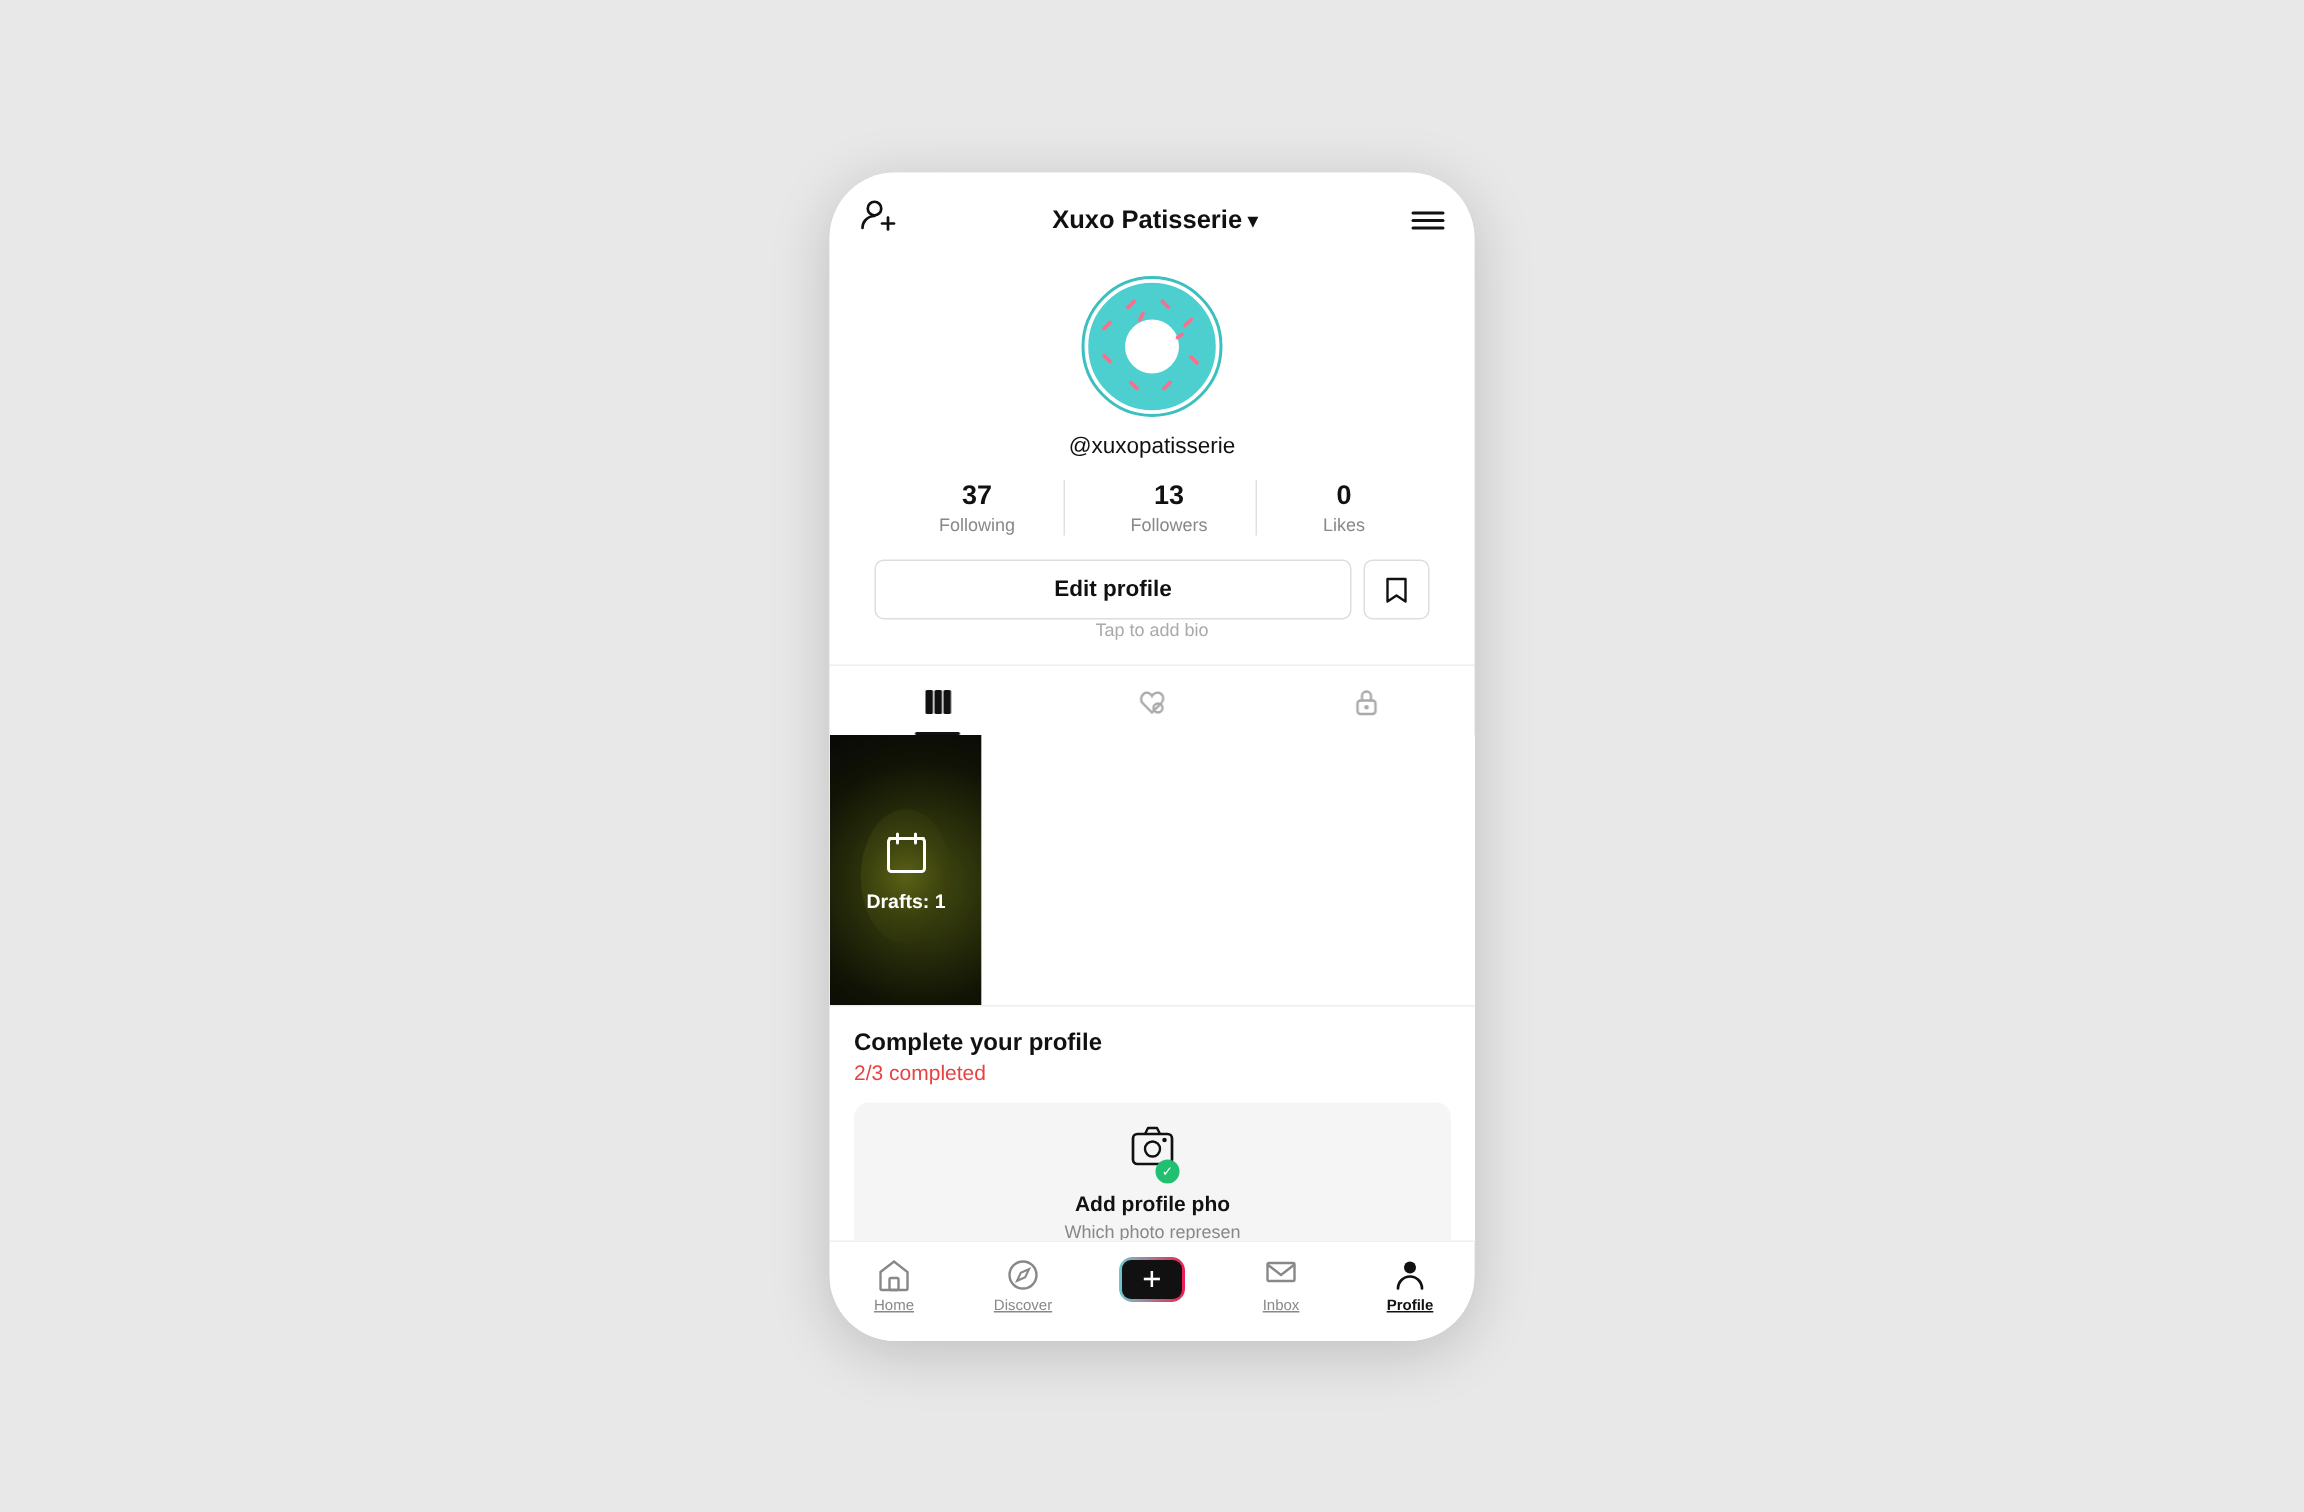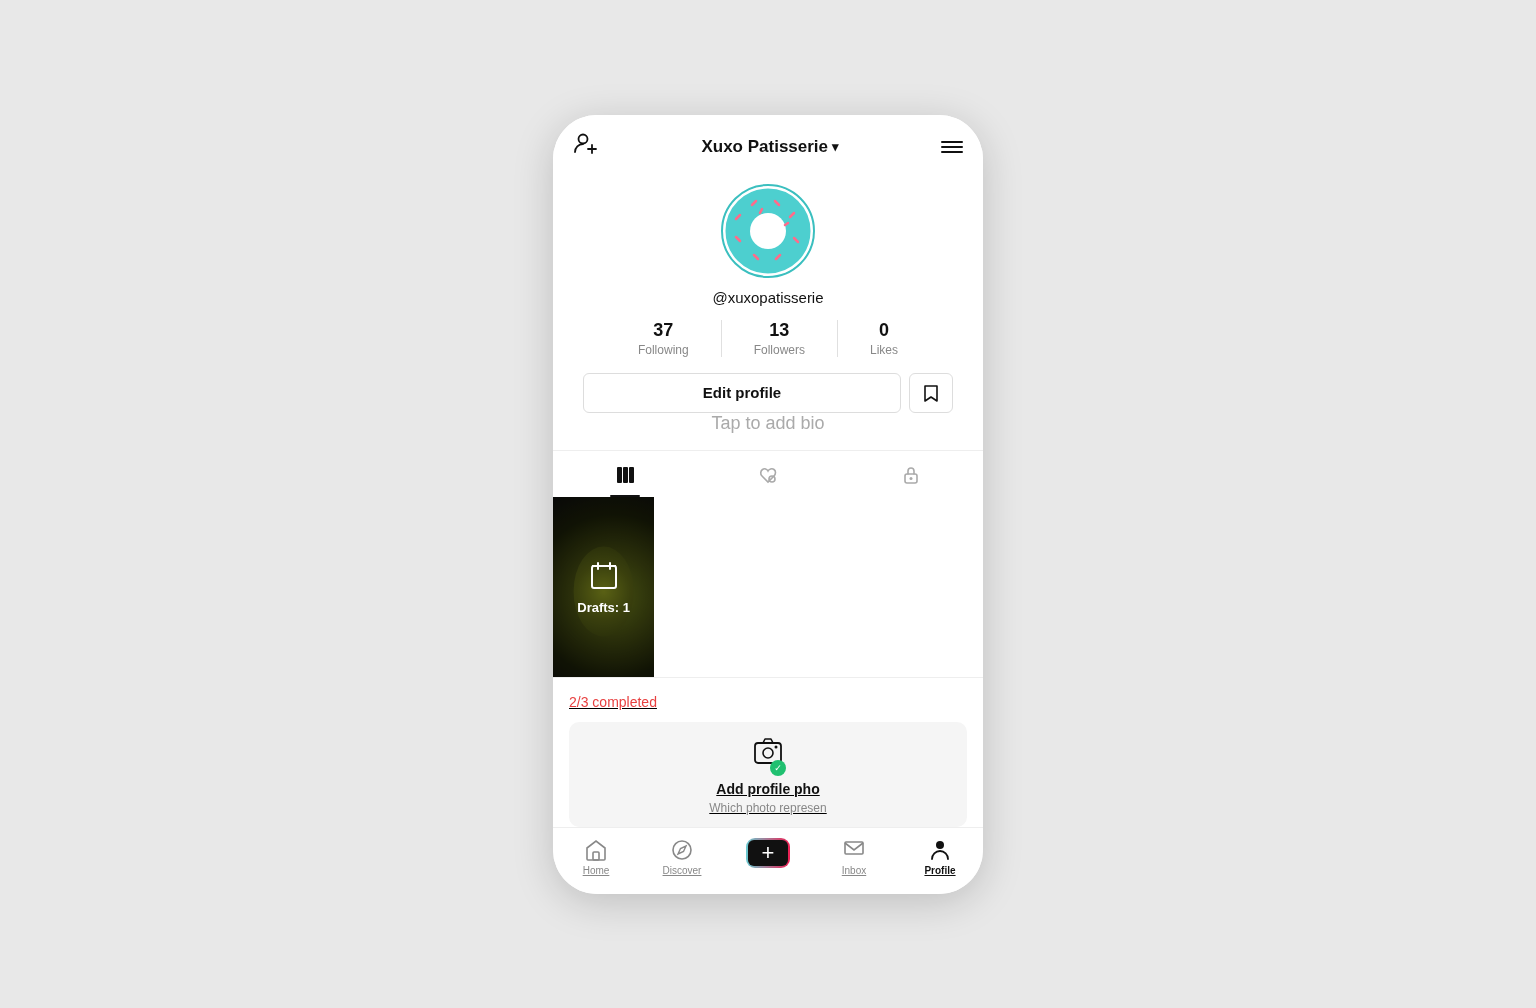--- a/index.html
+++ b/index.html
@@ -86,21 +86,21 @@
     .username {
       font-size: 15px;
       color: #111;
       font-weight: 500;
       margin-bottom: 14px;
     }
 
     
     .stats-row {
       display: flex;
-      gap: 0;
+      gap: 12px;
       margin-bottom: 16px;
       width: 100%;
       justify-content: center;
     }
     .stat-item {
       display: flex;
       flex-direction: column;
       align-items: center;
       padding: 0 32px;
     }
@@ -143,21 +143,21 @@
       border-radius: 6px;
       background: #fff;
       display: flex;
       align-items: center;
       justify-content: center;
       cursor: pointer;
       font-size: 18px;
     }
 
     .bio-tap {
-      font-size: 18px;
+      font-size: 12px;
       color: #aaa;
       margin-bottom: 16px;
       cursor: pointer;
     }
 
     
     .divider {
       width: 100%;
       height: 1px;
       background: #eee;
@@ -193,21 +193,20 @@
       height: 2px;
       background: #111;
       border-radius: 2px;
     }
 
     
     .content-area {
       flex: 1;
       overflow-y: auto;
       background: #0f766e;
-      text-decoration: underline;
     }
     .video-grid {
       display: grid;
       grid-template-columns: repeat(3, 1fr);
       gap: 1px;
       background: #fff;
     }
     .video-thumb {
       aspect-ratio: 9/16;
       position: relative;
@@ -473,20 +472,21 @@
             <line x1="6" y1="8" x2="30" y2="8" stroke="white" stroke-width="2"></line>
             <line x1="12" y1="5" x2="12" y2="11" stroke="white" stroke-width="2" stroke-linecap="round"></line>
             <line x1="24" y1="5" x2="24" y2="11" stroke="white" stroke-width="2" stroke-linecap="round"></line>
           </svg>
           <span class="draft-label">Drafts: 1</span>
         </div>
       </div>
     </div>
 
     <div class="complete-profile">
+      <div class="complete-title">Complete your profile</div>
       <div class="complete-progress">2/3 completed</div>
       <div class="complete-cards">
         <div class="complete-card">
           <div class="complete-card-icon" style="position:relative;">
             <svg width="30" height="30" viewBox="0 0 30 30" fill="none">
               <rect x="2" y="7" width="26" height="20" rx="3" stroke="#111" stroke-width="1.8"></rect>
               <circle cx="15" cy="17" r="5" stroke="#111" stroke-width="1.6"></circle>
               <path d="M10 7l2-4h6l2 4" stroke="#111" stroke-width="1.6" stroke-linejoin="round"></path>
               <circle cx="23" cy="11" r="1.5" fill="#111"></circle>
             </svg>

